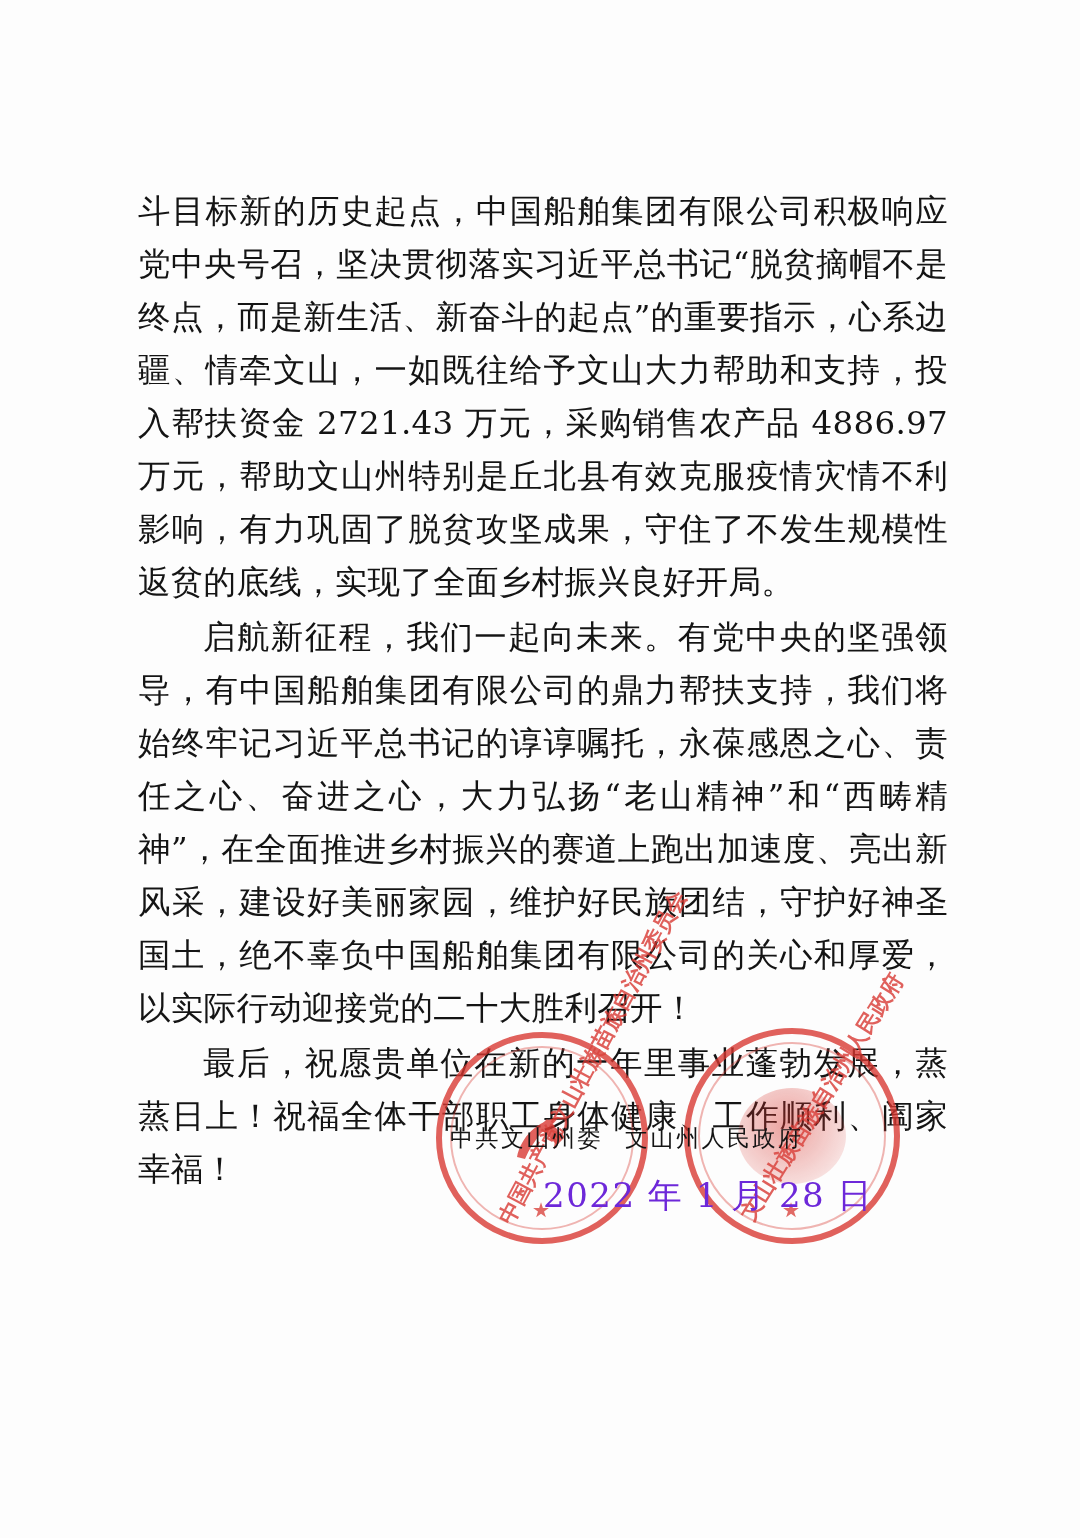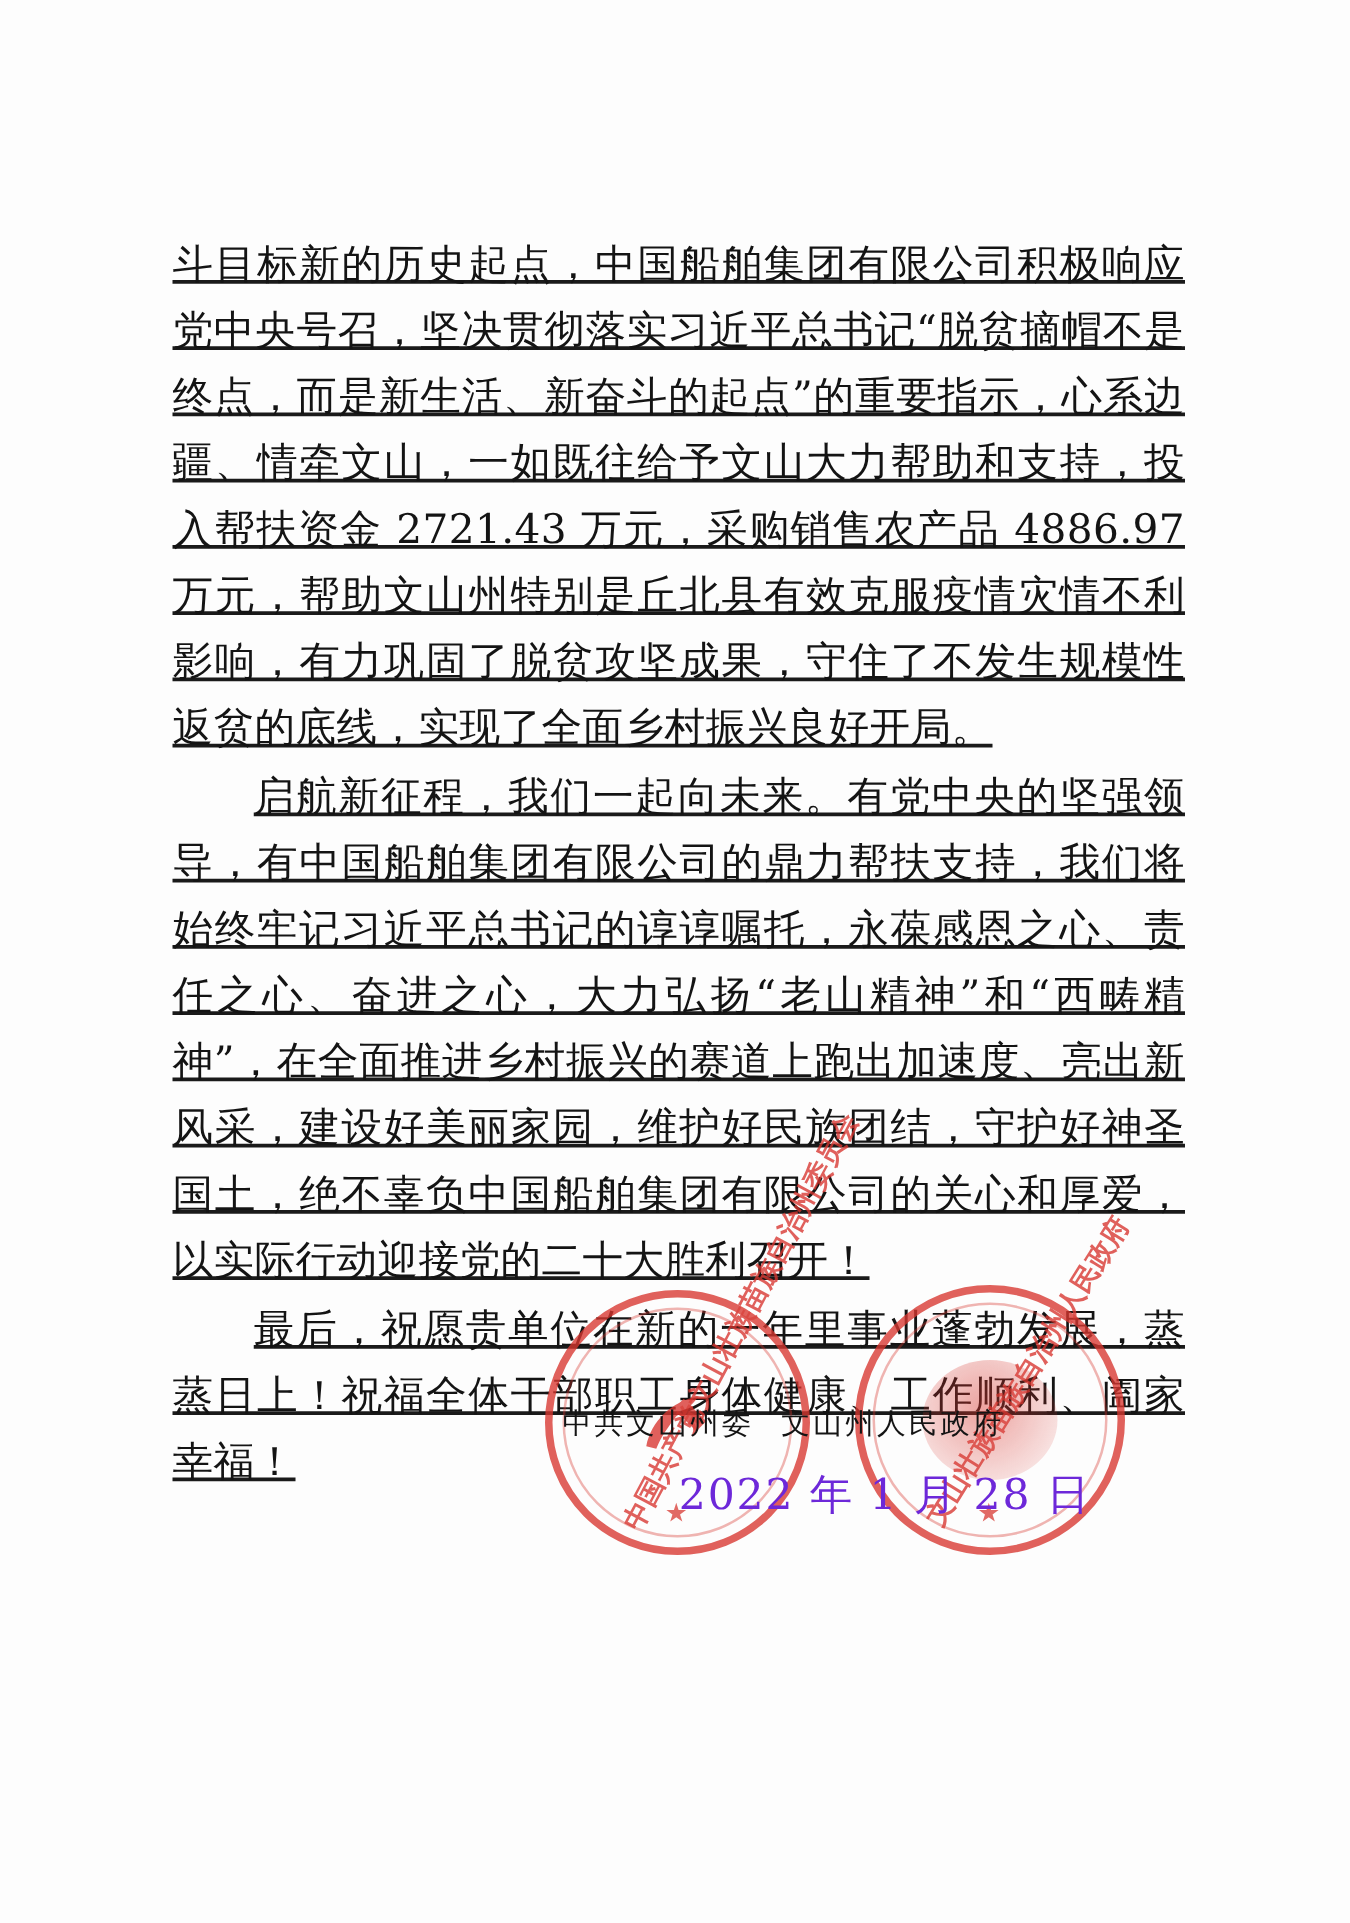--- a/index.html
+++ b/index.html
@@ -21,21 +21,20 @@
     position: absolute;
     inset: 0;
     background: #fdfdfd;
   }
 
   .doc-body {
     position: absolute;
     left: 138px;
     top: 185px;
     width: 810px;
-    text-decoration: underline;
   }
 
   .para {
     font-size: 32.5px;
     line-height: 53px;
     letter-spacing: 0.3px;
     text-align: justify;
     text-justify: inter-character;
     margin: 0 0 0 0;
     color: #141414;

